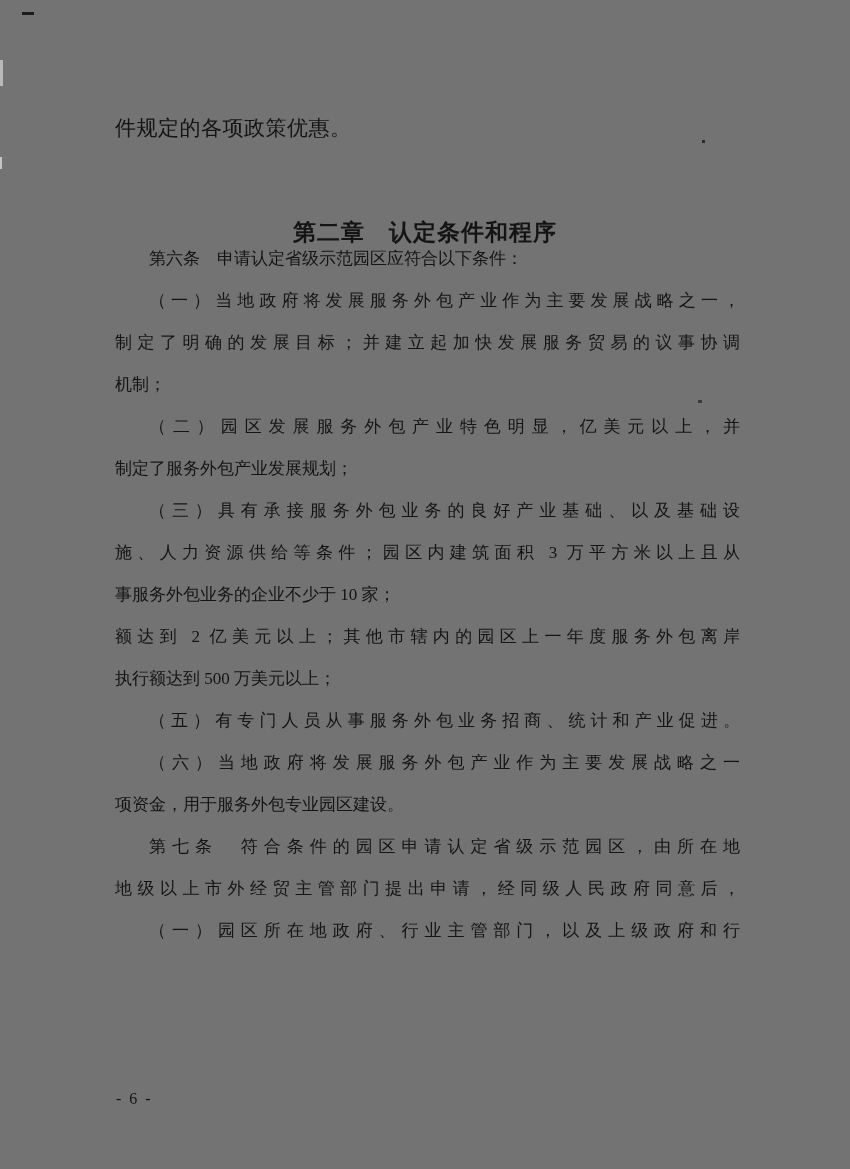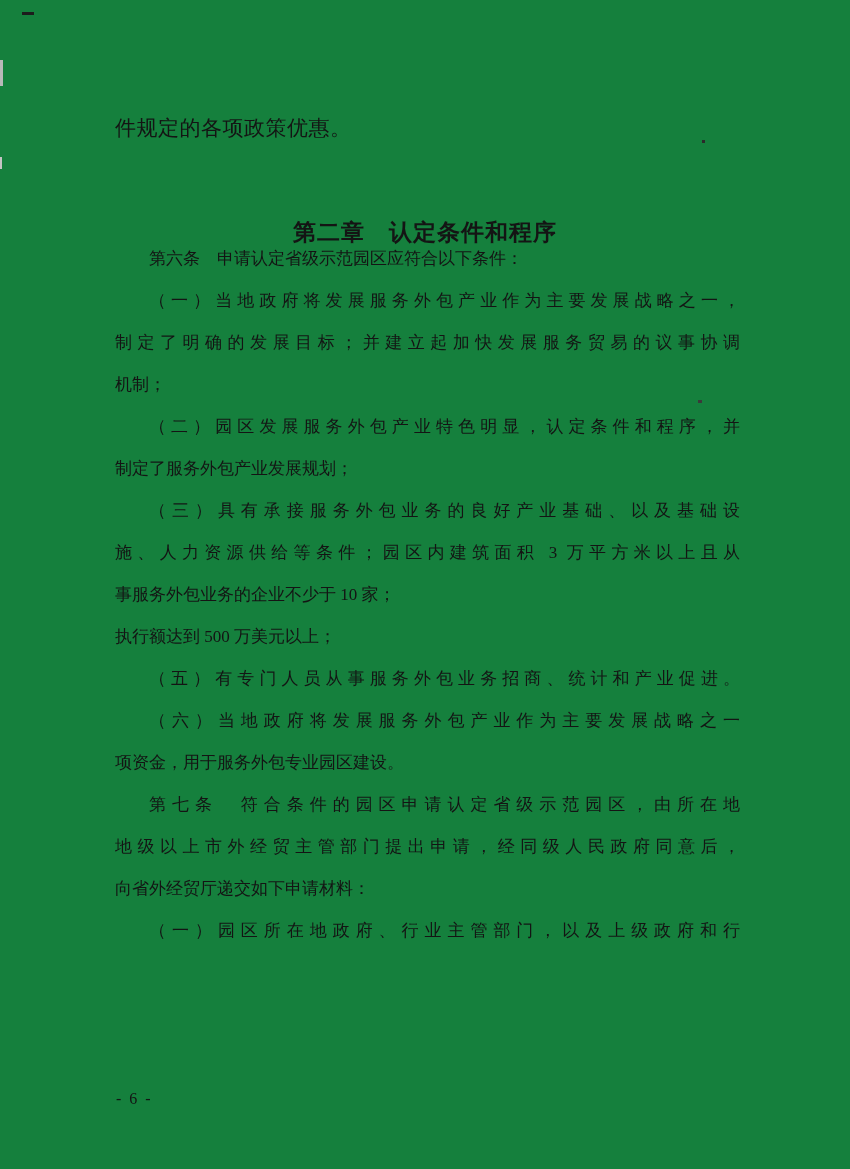--- a/index.html
+++ b/index.html
@@ -4,21 +4,21 @@
 <style>
   html, body {
     margin: 0;
     padding: 0;
     background: #ffffff;
   }
   .page {
     position: relative;
     width: 850px;
     height: 1169px;
-    background: #15803d;
+    background: #737373;
     overflow: hidden;
     font-family: "Liberation Serif", serif;
     color: #141414;
   }
 
   
   .dash-mark {
     position: absolute;
     left: 22px; top: 12px;
     width: 12px; height: 3px;
@@ -109,30 +109,30 @@
 
   <div class="continuation-block">件规定的各项政策优惠。</div>
 
   <div class="chapter-heading">第二章　认定条件和程序</div>
 
   <div class="body-block" id="body-lines">
       <div class="text-line indent">第六条　申请认定省级示范园区应符合以下条件：</div>
       <div class="text-line indent justify">（一）当地政府将发展服务外包产业作为主要发展战略之一，</div>
       <div class="text-line justify">制定了明确的发展目标；并建立起加快发展服务贸易的议事协调</div>
       <div class="text-line">机制；</div>
-      <div class="text-line indent justify">（二）园区发展服务外包产业特色明显，认定条件和程序，并</div>
+      <div class="text-line indent justify">（二）园区发展服务外包产业特色明显，亿美元以上，并</div>
       <div class="text-line">制定了服务外包产业发展规划；</div>
       <div class="text-line indent justify">（三）具有承接服务外包业务的良好产业基础、以及基础设</div>
       <div class="text-line justify">施、人力资源供给等条件；园区内建筑面积 3 万平方米以上且从</div>
       <div class="text-line">事服务外包业务的企业不少于 10 家；</div>
+      <div class="text-line justify">额达到 2 亿美元以上；其他市辖内的园区上一年度服务外包离岸</div>
       <div class="text-line">执行额达到 500 万美元以上；</div>
       <div class="text-line indent justify">（五）有专门人员从事服务外包业务招商、统计和产业促进。</div>
       <div class="text-line indent justify">（六）当地政府将发展服务外包产业作为主要发展战略之一</div>
       <div class="text-line">项资金，用于服务外包专业园区建设。</div>
       <div class="text-line indent justify">第七条　符合条件的园区申请认定省级示范园区，由所在地</div>
       <div class="text-line justify">地级以上市外经贸主管部门提出申请，经同级人民政府同意后，</div>
-      <div class="text-line">向省外经贸厅递交如下申请材料：</div>
       <div class="text-line indent justify">（一）园区所在地政府、行业主管部门，以及上级政府和行</div>
     </div>
 
   <div class="page-number">- 6 -</div>
 
 </div>
 
 </body></html>

